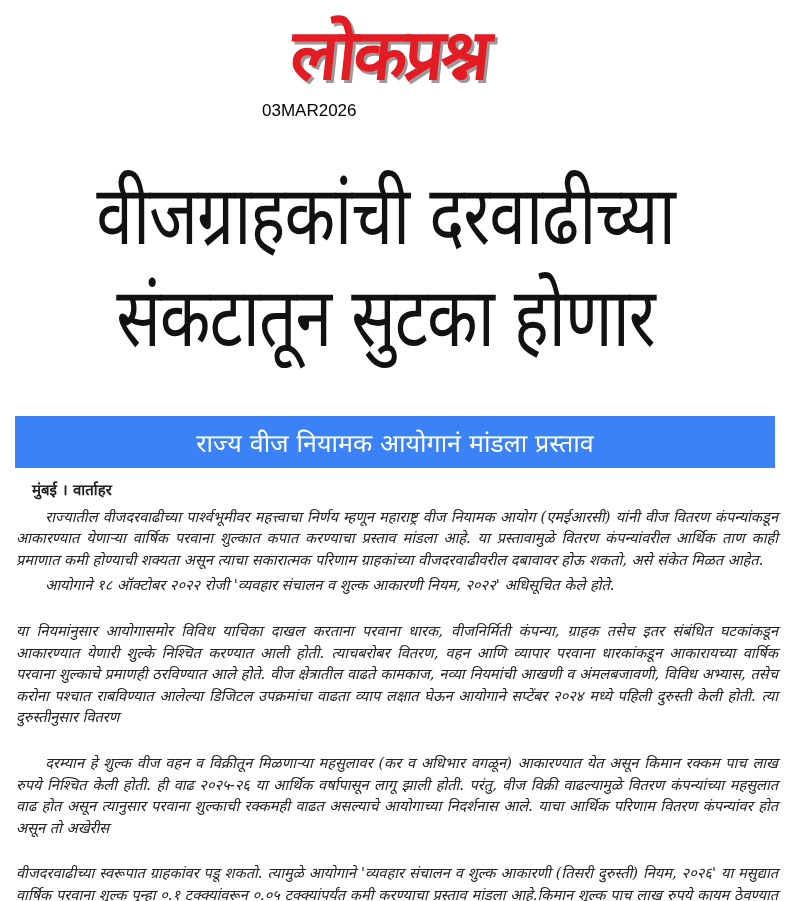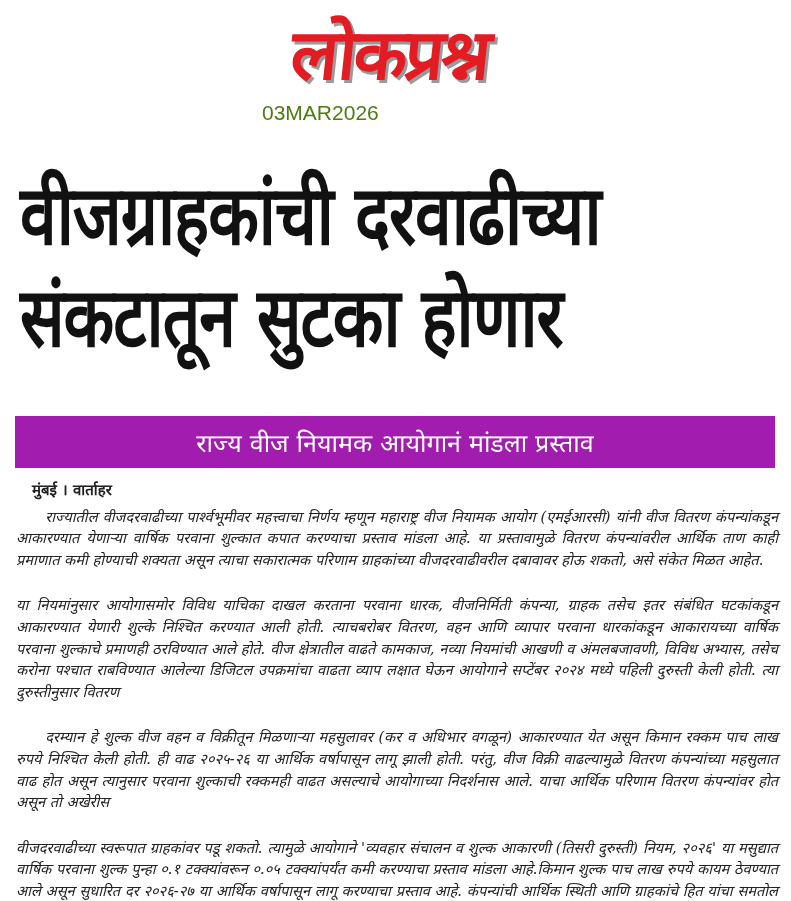--- a/index.html
+++ b/index.html
@@ -5,28 +5,28 @@
   html, body { margin: 0; padding: 0; background: #ffffff; }
   body { width: 791px; height: 901px; position: relative; overflow: hidden;
          font-family: "DejaVu Sans", sans-serif; color: #1a1a1a; }
   .masthead { position: absolute; left: 0; top: 0; width: 791px; height: 130px; }
   .logo { position: absolute; left: 250px; top: 2px; width: 280px; height: 100px;
           display: flex; align-items: center; justify-content: center;
           font-family: "DejaVu Sans", sans-serif; font-weight: bold;
           font-size: 70px; color: #e31b23; letter-spacing: -3px;
           text-shadow: 3px 3px 0 #9a9a9a; transform: skewX(-6deg); }
   .dateline { position: absolute; left: 262px; top: 101px;
-              font-family: "Liberation Sans", sans-serif; font-size: 21px; color: #4d7c0f; }
-  .headline { position: absolute; left: 20px; top: 165px; width: 751px;
-              text-align: left; font-family: "DejaVu Sans", sans-serif; font-weight: bold;
+              font-family: "Liberation Sans", sans-serif; font-size: 17px; color: #000000; }
+  .headline { position: absolute; left: 10px; top: 165px; width: 751px;
+              text-align: center; font-family: "DejaVu Sans", sans-serif; font-weight: normal;
               color: #111; }
   .headline .line { display: block; font-size: 66px; line-height: 102px; letter-spacing: -1px;
                     transform: scaleY(1.25); }
   .banner { position: absolute; left: 15px; top: 416px; width: 760px; height: 52px;
-            background: #a21caf; color: #ffffff; display: flex; align-items: center;
+            background: #3b82f6; color: #ffffff; display: flex; align-items: center;
             justify-content: center; font-family: "DejaVu Sans", sans-serif;
             font-size: 25px; }
   .columns { position: absolute; left: 12px; top: 480px; width: 770px; height: 420px;
              display: flex; gap: 8px; flex-direction: column; }
   .col { flex: 1; font-family: "DejaVu Serif", serif; font-size: 14.6px; line-height: 21.6px;
          text-align: justify; color: #222; }
   .col p { margin: 4px; font-style: italic; }
   .col p.indent { text-indent: 2em; }
   .byline { font-weight: bold; font-family: "DejaVu Sans", sans-serif; font-size: 15px;
             padding-left: 20px; display: block; }
@@ -46,20 +46,21 @@
 </div>
 
 <div class="banner">
   <span>राज्य वीज नियामक आयोगानं मांडला प्रस्ताव</span>
 </div>
 
 <div class="columns">
   <div class="col">
     <span class="byline">मुंबई । वार्ताहर</span>
     <p class="indent">राज्यातील वीजदरवाढीच्या पार्श्वभूमीवर महत्त्वाचा निर्णय म्हणून महाराष्ट्र वीज नियामक आयोग (एमईआरसी) यांनी वीज वितरण कंपन्यांकडून आकारण्यात येणाऱ्या वार्षिक परवाना शुल्कात कपात करण्याचा प्रस्ताव मांडला आहे. या प्रस्तावामुळे वितरण कंपन्यांवरील आर्थिक ताण काही प्रमाणात कमी होण्याची शक्यता असून त्याचा सकारात्मक परिणाम ग्राहकांच्या वीजदरवाढीवरील दबावावर होऊ शकतो, असे संकेत मिळत आहेत.</p>
+    <p class="indent">आयोगाने १८ ऑक्टोबर २०२२ रोजी 'व्यवहार संचालन व शुल्क आकारणी नियम, २०२२' अधिसूचित केले होते.</p>
   </div>
   <div class="divider"></div>
   <div class="col">
     <p>या नियमांनुसार आयोगासमोर विविध याचिका दाखल करताना परवाना धारक, वीजनिर्मिती कंपन्या, ग्राहक तसेच इतर संबंधित घटकांकडून आकारण्यात येणारी शुल्के निश्चित करण्यात आली होती. त्याचबरोबर वितरण, वहन आणि व्यापार परवाना धारकांकडून आकारायच्या वार्षिक परवाना शुल्काचे प्रमाणही ठरविण्यात आले होते. वीज क्षेत्रातील वाढते कामकाज, नव्या नियमांची आखणी व अंमलबजावणी, विविध अभ्यास, तसेच करोना पश्चात राबविण्यात आलेल्या डिजिटल उपक्रमांचा वाढता व्याप लक्षात घेऊन आयोगाने सप्टेंबर २०२४ मध्ये पहिली दुरुस्ती केली होती. त्या दुरुस्तीनुसार वितरण</p>
   </div>
   <div class="divider"></div>
   <div class="col">
     <p class="indent">दरम्यान हे शुल्क वीज वहन व विक्रीतून मिळणाऱ्या महसुलावर (कर व अधिभार वगळून) आकारण्यात येत असून किमान रक्कम पाच लाख रुपये निश्चित केली होती. ही वाढ २०२५-२६ या आर्थिक वर्षापासून लागू झाली होती. परंतु, वीज विक्री वाढल्यामुळे वितरण कंपन्यांच्या महसुलात वाढ होत असून त्यानुसार परवाना शुल्काची रक्कमही वाढत असल्याचे आयोगाच्या निदर्शनास आले. याचा आर्थिक परिणाम वितरण कंपन्यांवर होत असून तो अखेरीस</p>
   </div>
   <div class="divider"></div>

